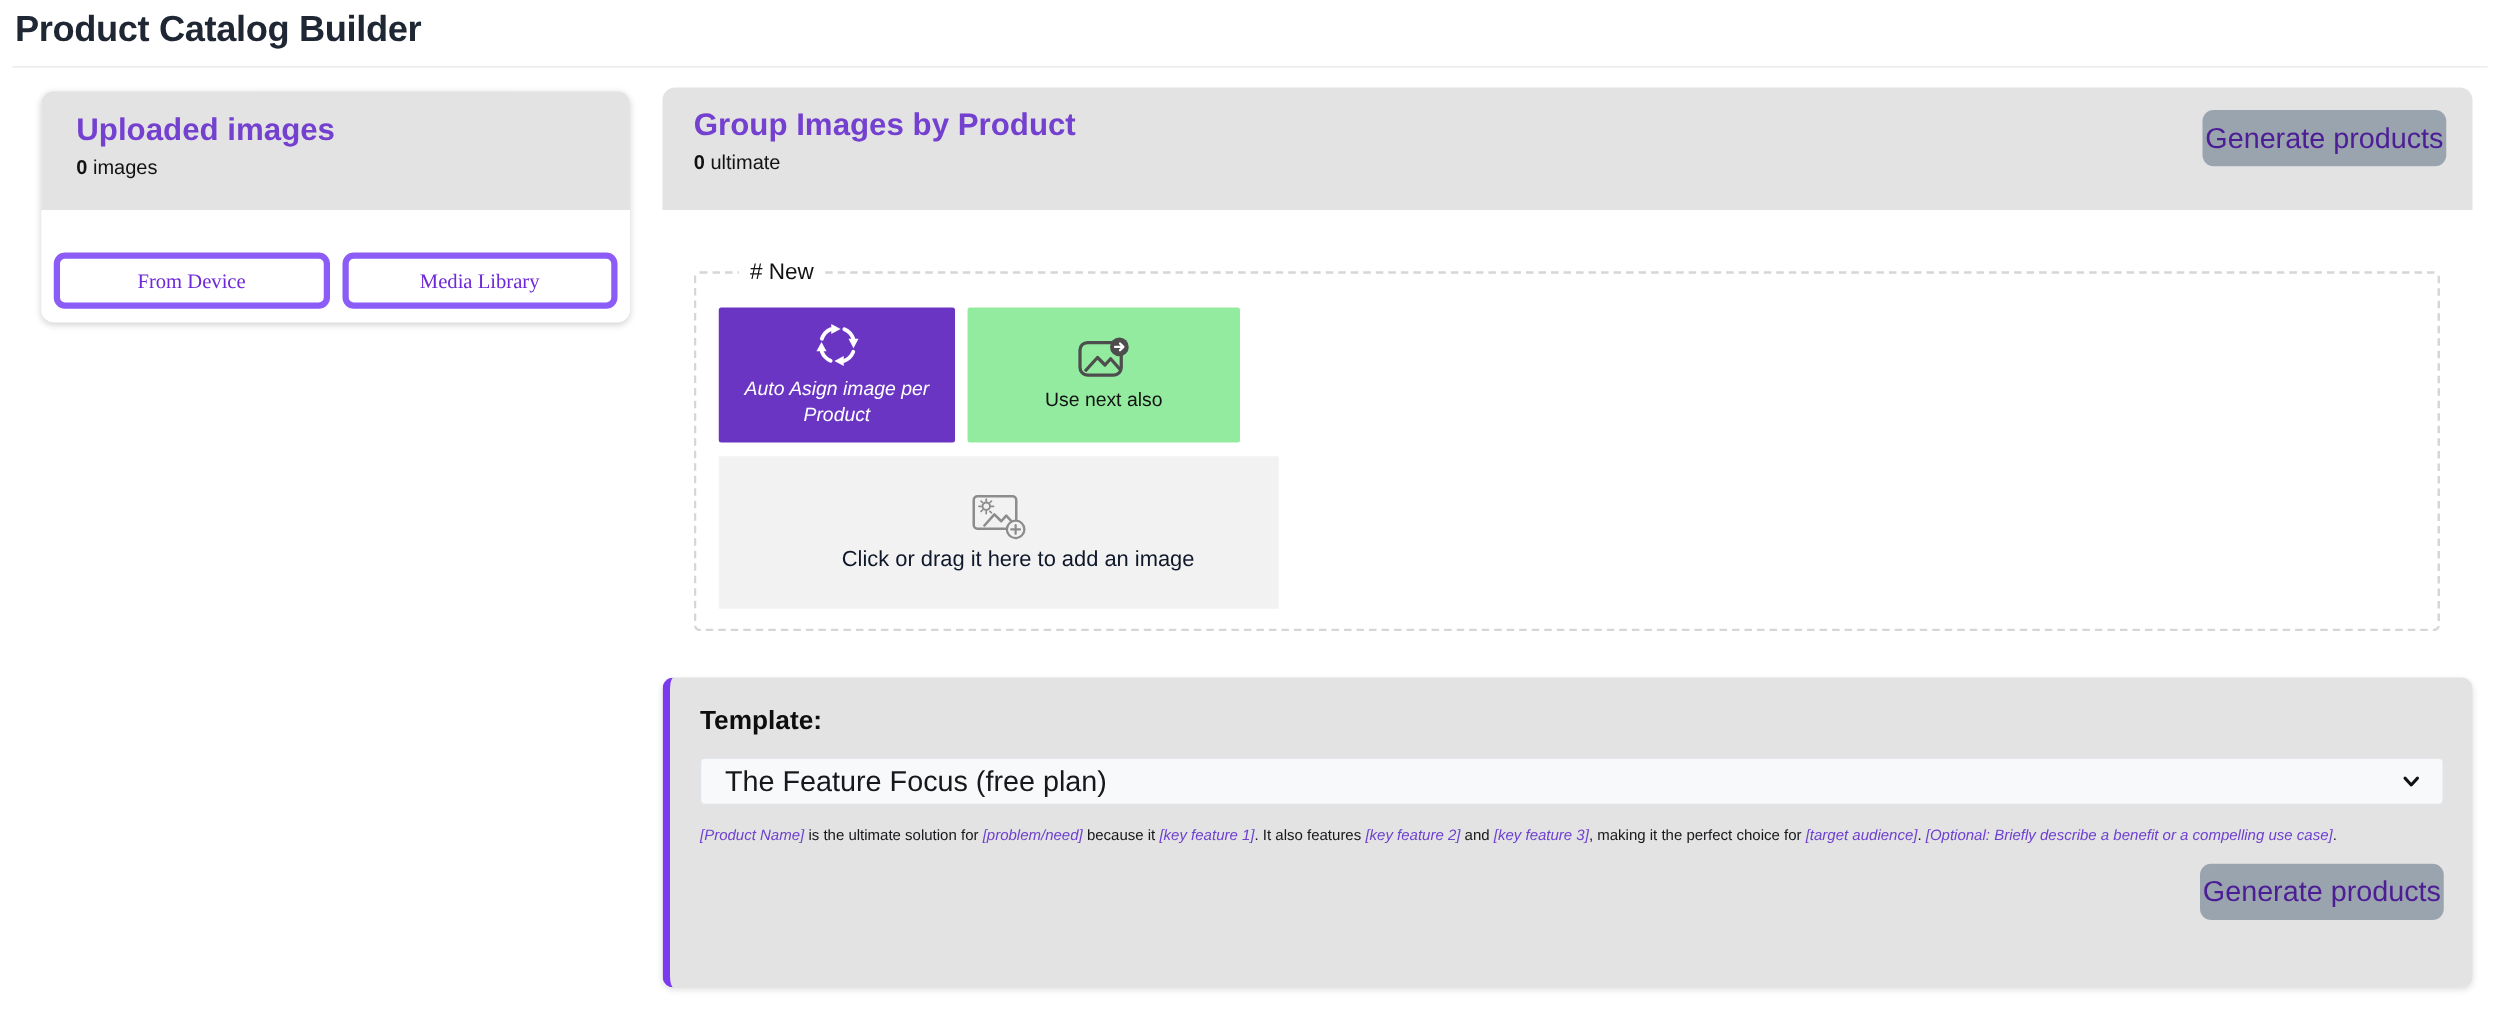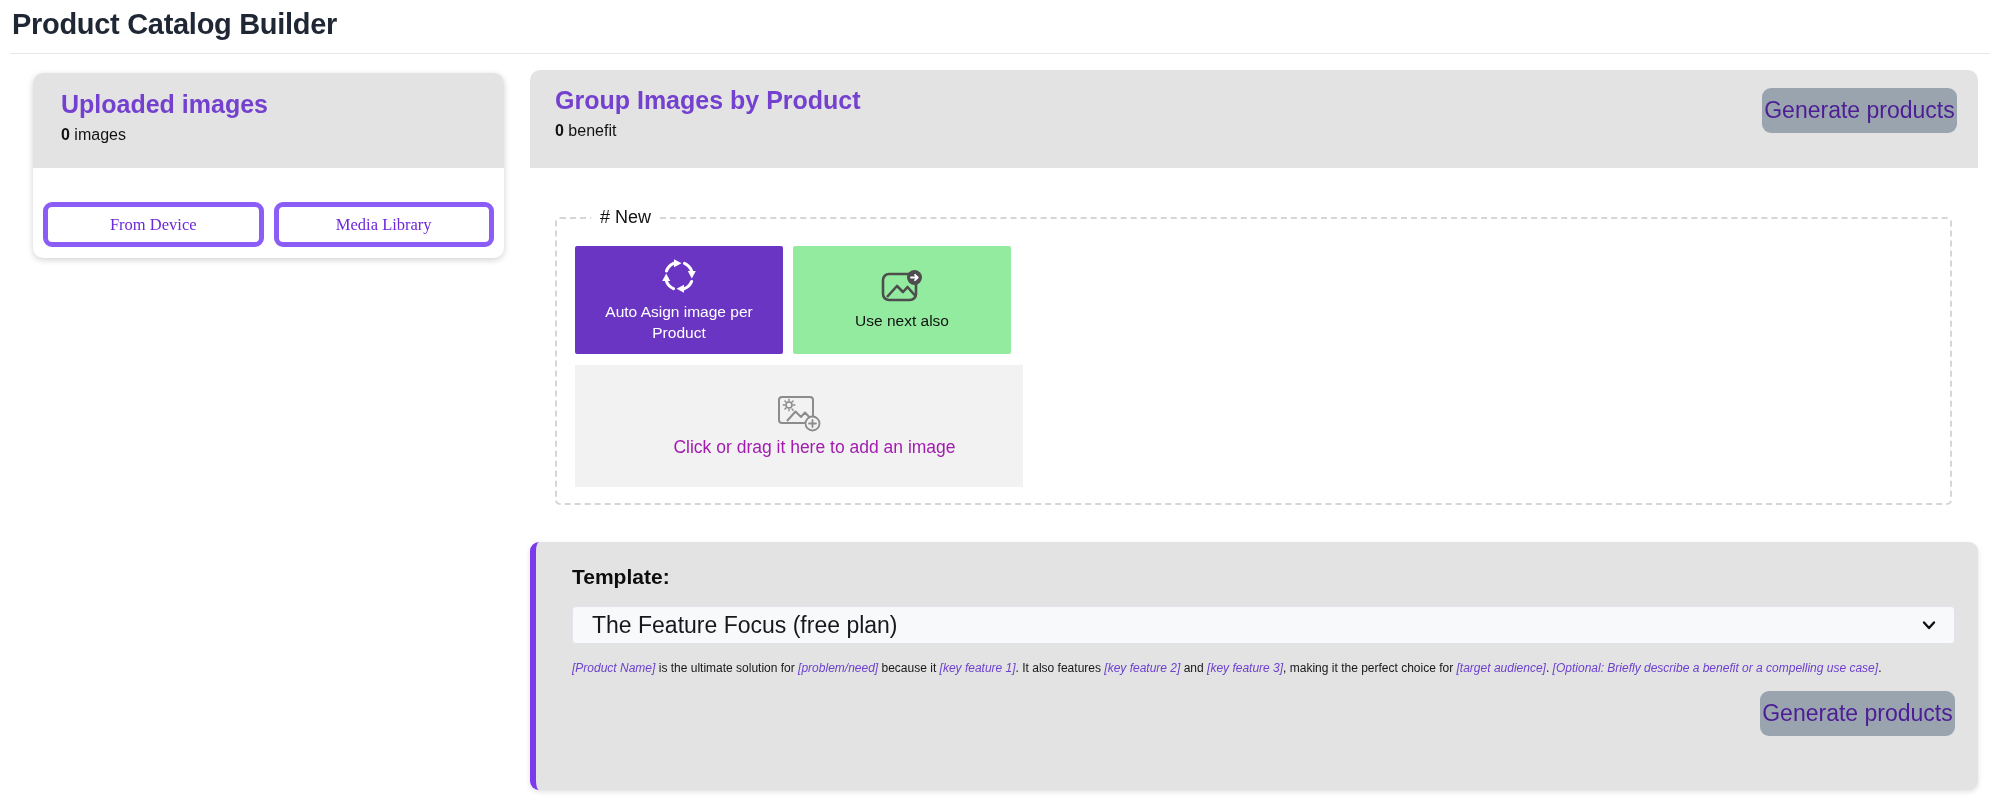--- a/index.html
+++ b/index.html
@@ -62,33 +62,33 @@
   }
   fieldset.new-group legend {
     font-size:18px; color:#121212; padding:0 9px; margin-left:16px;
   }
   .btn-row { display:flex; gap:10px; margin-top:12px; }
   .tile-btn {
     border:none; border-radius:2px; cursor:pointer; font-family:inherit;
     display:flex; flex-direction:column; align-items:center; justify-content:center;
     gap:7px; font-size:15.5px; line-height:1.35; text-align:center;
   }
-  .tile-purple { width:208px; height:108px; background:#6b35c4; color:#fff; padding:0 14px; }
+  .tile-purple { width:189px; height:108px; background:#6b35c4; color:#fff; padding:0 14px;font-style:italic; }
   .tile-green  { width:218px; height:108px; background:#93eb9f; color:#121212; }
   .dropzone {
     width:448px; height:122px; margin-top:11px; background:#f2f2f2;
     display:flex; flex-direction:column; align-items:center; justify-content:center;
     gap:5px; cursor:pointer;
   }
-  .dropzone-label { font-size:17.5px; color:#a21caf;margin-left:31px; }
+  .dropzone-label { font-size:17.5px; color:#0f172a;margin-left:31px; }
 
   
   .template-section {
     background:#e3e3e3; border-left:6px solid #7c3aed; border-radius:9px;
-    padding:23px 23px 18px 36px; min-height:248px;
+    padding:23px 23px 18px 24px; min-height:248px;
     box-shadow:0 2px 5px rgba(0,0,0,0.12);
   }
   .template-label { font-size:21px; font-weight:bold; color:#0d0d0d; }
   .template-select {
     margin-top:17px; height:38px; background:#f8f9fa;
     border:1px solid #e1e4e8; border-radius:4px;
     display:flex; align-items:center; justify-content:space-between;
     padding:0 15px 0 19px; font-size:23px; color:#16181c; cursor:pointer;
   }
   .template-text {
@@ -121,21 +121,21 @@
       <button class="outline-btn">Media Library</button>
     </div>
   </div>
 
   <div class="right-panel">
 
     <div class="group-header">
       <div class="panel-title">Group Images by Product</div>
       <div class="count-line">
         <b>0</b>
-        <span>benefit</span>
+        <span>ultimate</span>
       </div>
       <button class="gray-btn">Generate products</button>
     </div>
 
     <div class="group-body">
       <fieldset class="new-group">
         <legend># New</legend>
 
         <div class="btn-row">
           <button class="tile-btn tile-purple">

